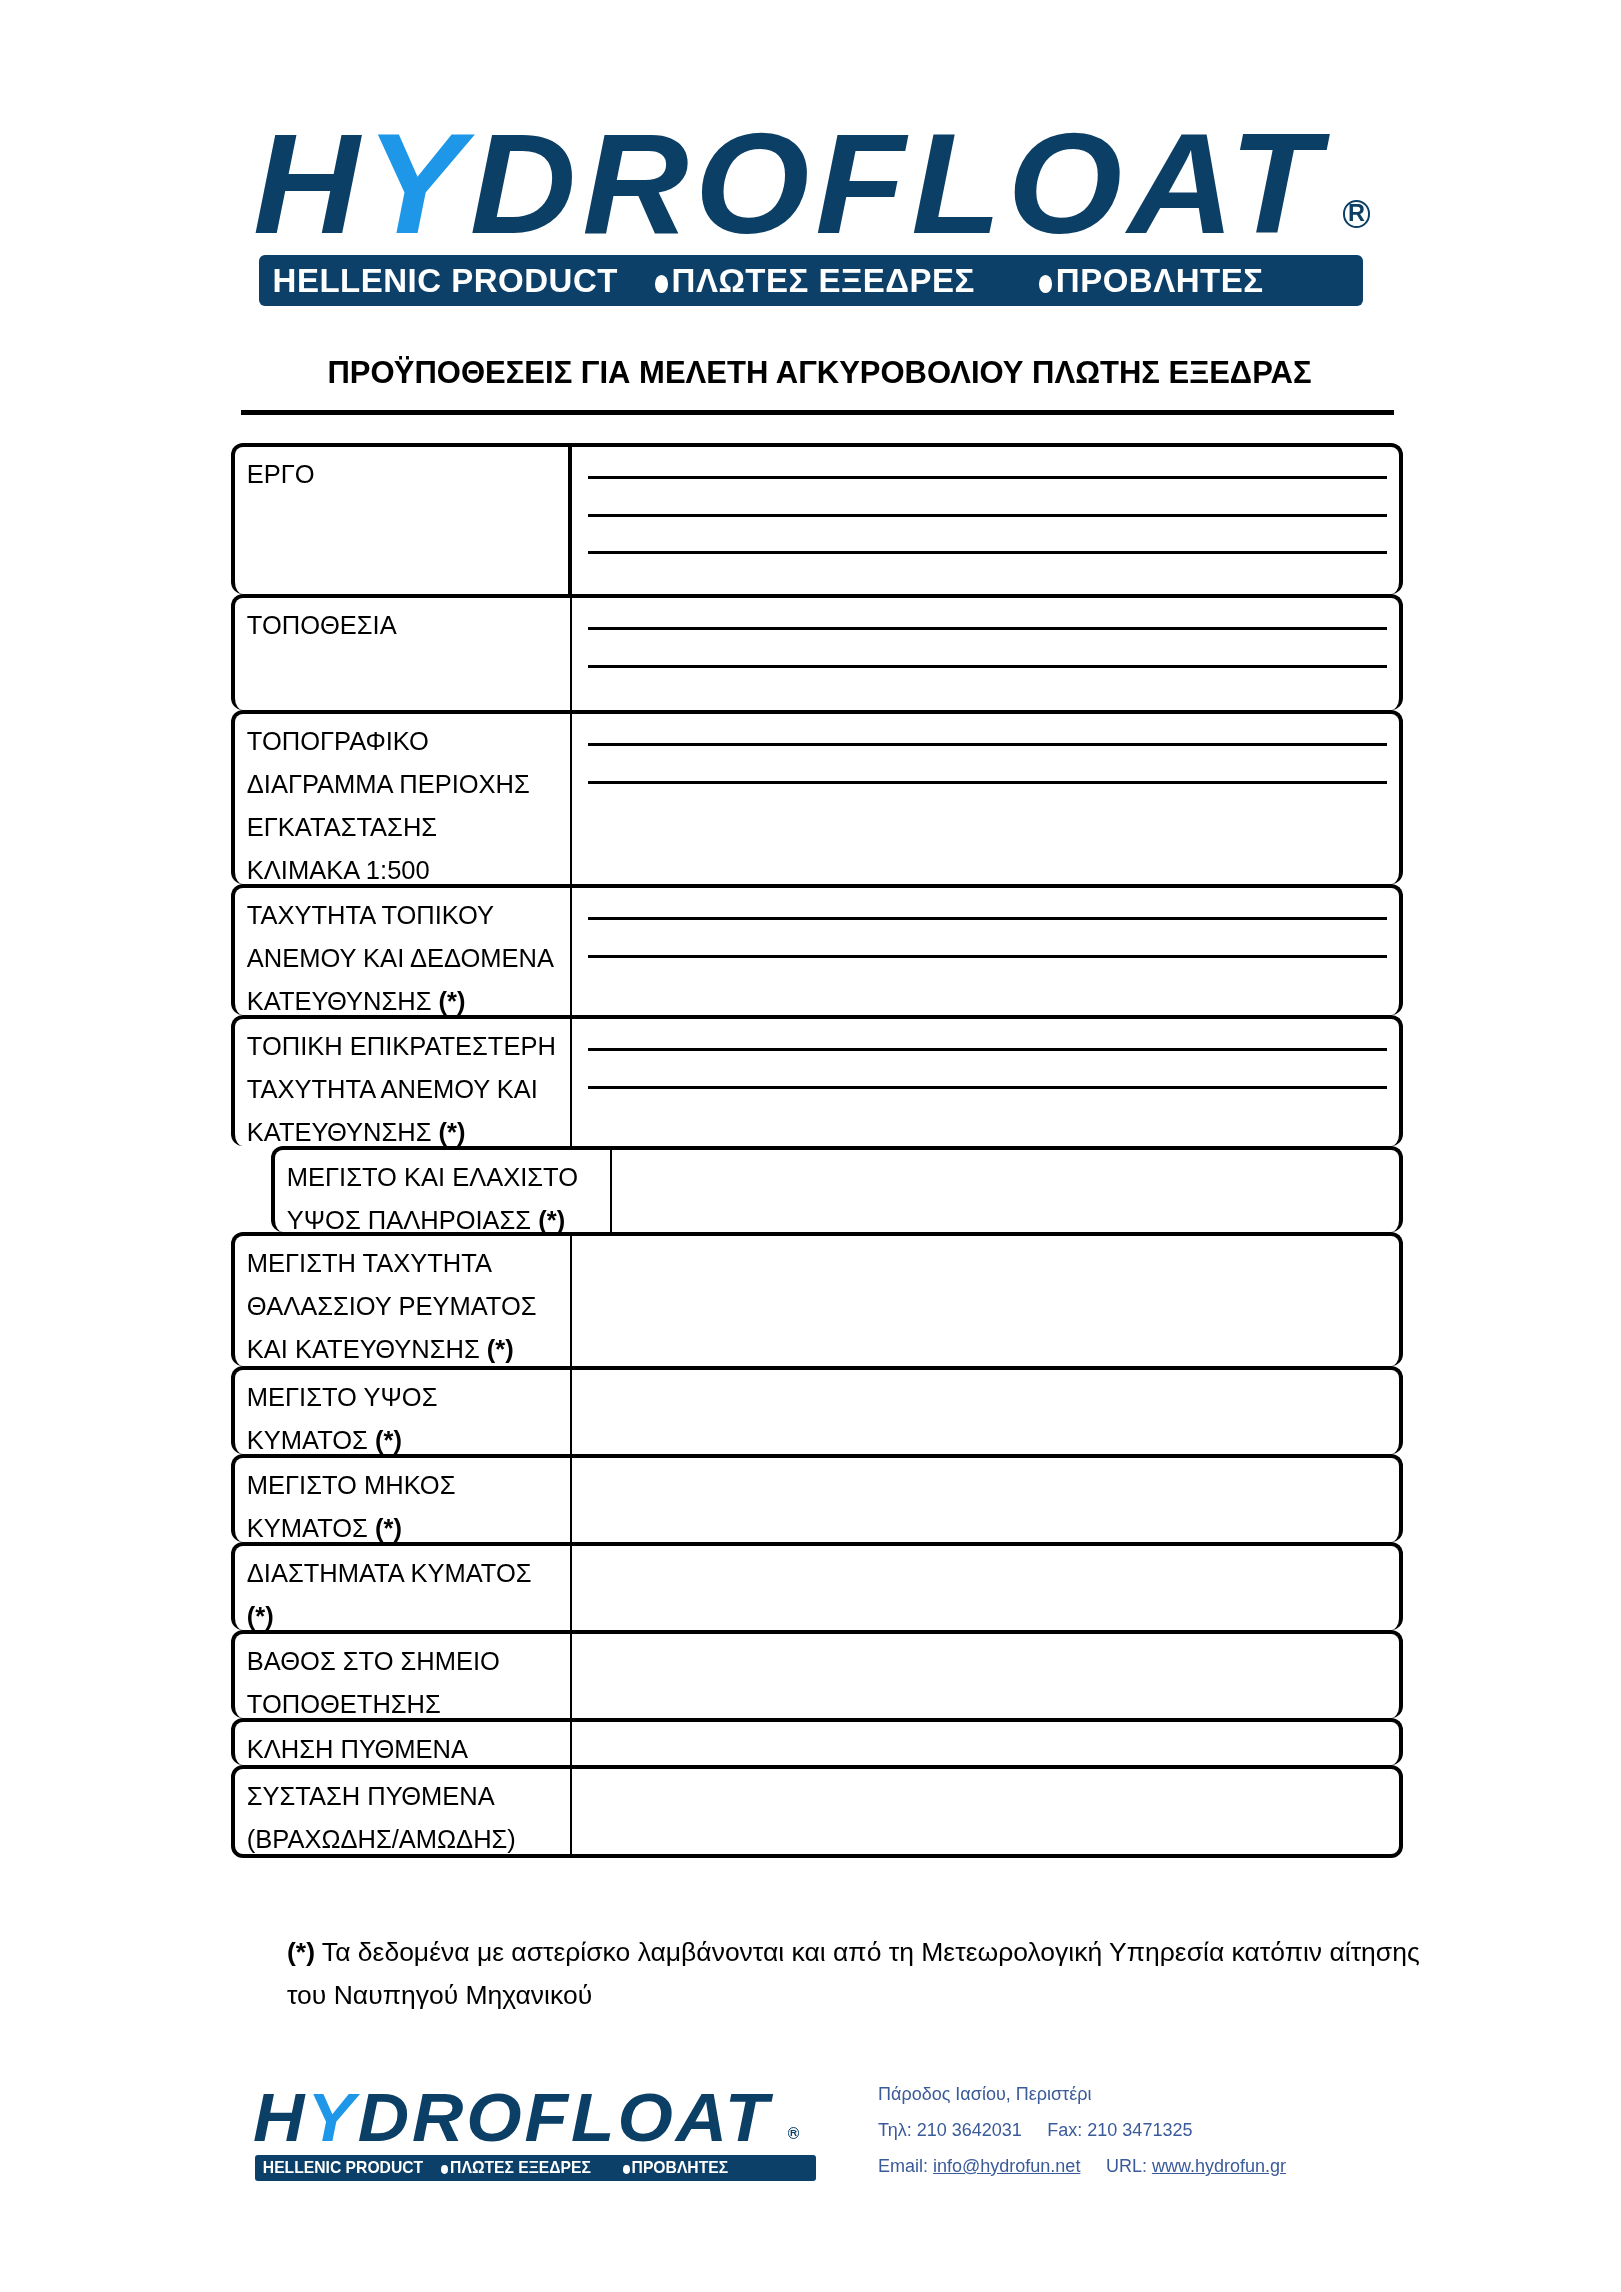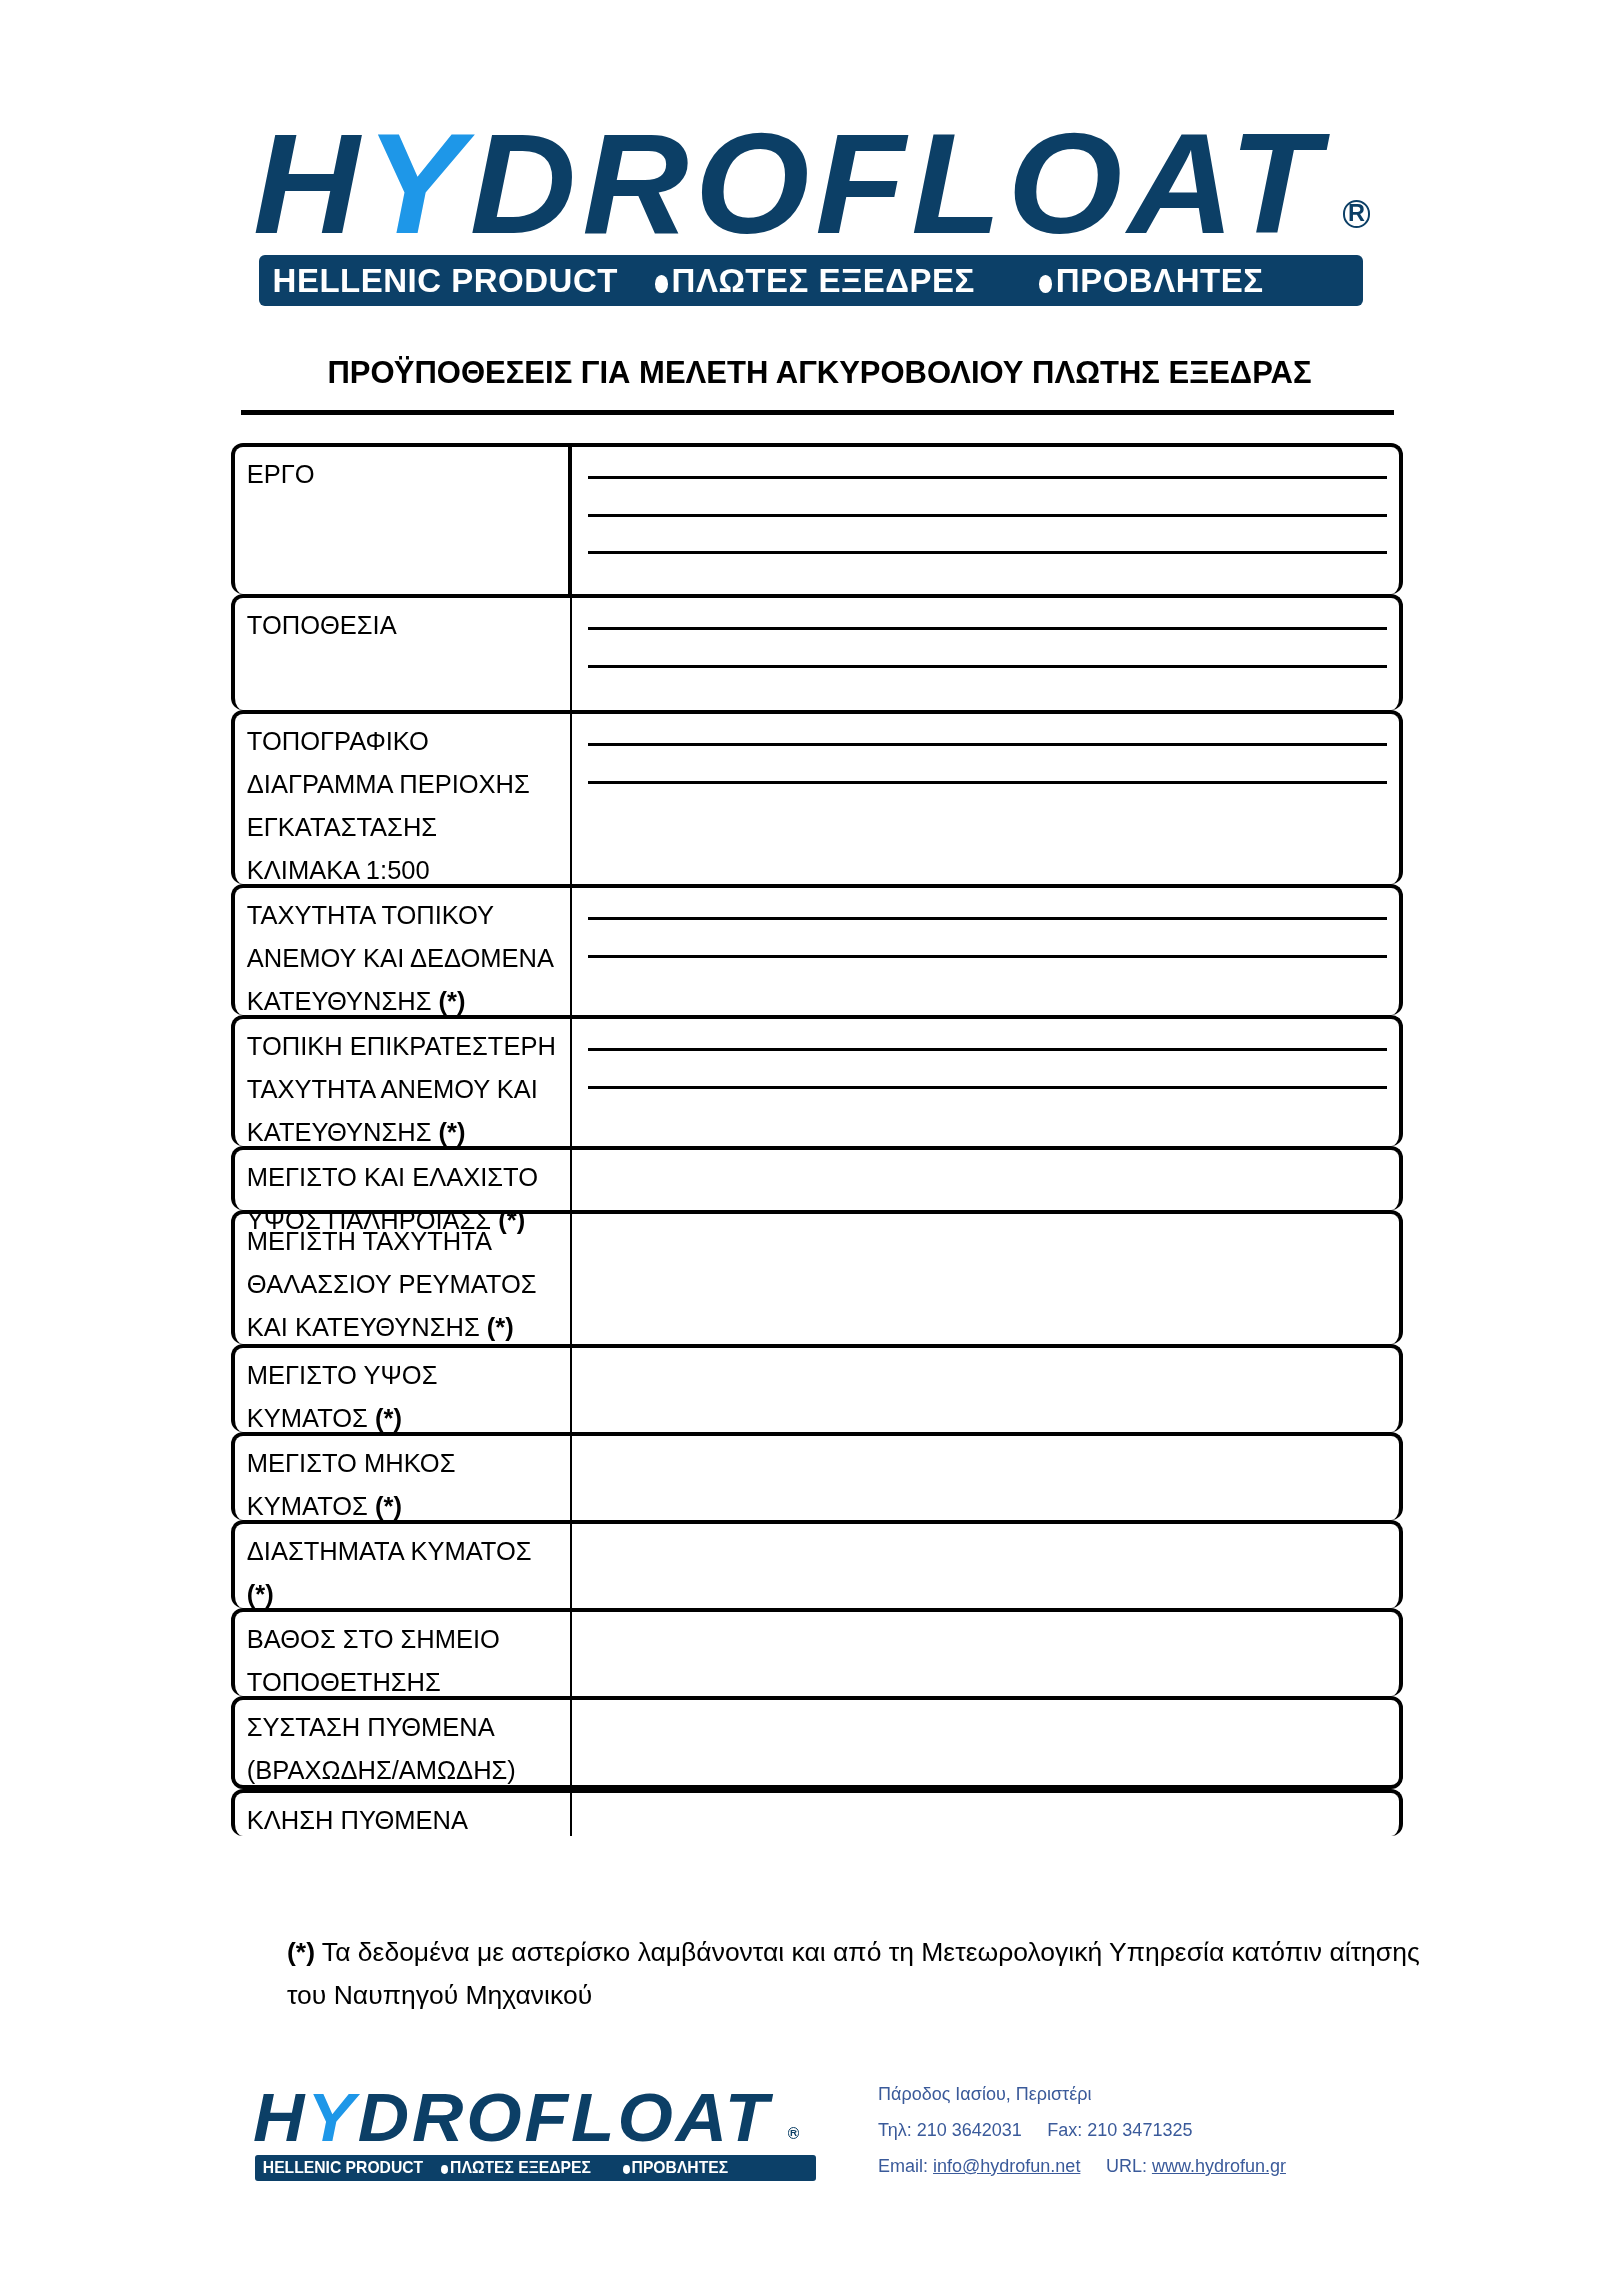--- a/index.html
+++ b/index.html
@@ -115,21 +115,21 @@
     </div>
     <div class="row" style="height: 131px;">
       <div class="label-cell"><span>ΤΟΠΙΚΗ ΕΠΙΚΡΑΤΕΣΤΕΡΗ
 ΤΑΧΥΤΗΤΑ ΑΝΕΜΟΥ ΚΑΙ
 ΚΑΤΕΥΘΥΝΣΗΣ </span><b>(*)</b></div>
       <div class="value-cell">
         <div class="fill-line" style="top: 29px;"></div>
         <div class="fill-line" style="top: 67px;"></div>
       </div>
     </div>
-    <div class="row" style="height: 64px;">
+    <div class="row" style="height: 86px; margin-left: 40px;">
       <div class="label-cell"><span>ΜΕΓΙΣΤΟ ΚΑΙ ΕΛΑΧΙΣΤΟ
 ΥΨΟΣ ΠΑΛΗΡΟΙΑΣΣ  </span><b>(*)</b></div>
       <div class="value-cell"></div>
     </div>
     <div class="row" style="height: 134px;">
       <div class="label-cell"><span>ΜΕΓΙΣΤΗ ΤΑΧΥΤΗΤΑ
 ΘΑΛΑΣΣΙΟΥ ΡΕΥΜΑΤΟΣ
 ΚΑΙ ΚΑΤΕΥΘΥΝΣΗΣ </span><b>(*)</b></div>
       <div class="value-cell"></div>
     </div>
@@ -146,27 +146,27 @@
     <div class="row" style="height: 88px;">
       <div class="label-cell"><span>ΔΙΑΣΤΗΜΑΤΑ ΚΥΜΑΤΟΣ
 </span><b>(*)</b></div>
       <div class="value-cell"></div>
     </div>
     <div class="row" style="height: 88px;">
       <div class="label-cell"><span>ΒΑΘΟΣ ΣΤΟ ΣΗΜΕΙΟ
 ΤΟΠΟΘΕΤΗΣΗΣ</span></div>
       <div class="value-cell"></div>
     </div>
+    <div class="row" style="height: 47px;">
+      <div class="label-cell"><span>ΚΛΗΣΗ ΠΥΘΜΕΝΑ</span></div>
+      <div class="value-cell"></div>
+    </div>
     <div class="row last" style="height: 93px;">
       <div class="label-cell"><span>ΣΥΣΤΑΣΗ ΠΥΘΜΕΝΑ
 (ΒΡΑΧΩΔΗΣ/ΑΜΩΔΗΣ)</span></div>
-      <div class="value-cell"></div>
-    </div>
-    <div class="row" style="height: 47px;">
-      <div class="label-cell"><span>ΚΛΗΣΗ ΠΥΘΜΕΝΑ</span></div>
       <div class="value-cell"></div>
     </div>
   </div>
 
 <div class="footnote"><b>(*)</b><span> Τα δεδομένα με αστερίσκο λαμβάνονται και από τη Μετεωρολογική Υπηρεσία κατόπιν αίτησης του Ναυπηγού Μηχανικού</span></div>
 
 <div class="logo-small">
   <div class="logo-word"><span>H</span><span class="y">Y</span><span>DROFLOAT</span></div>
   <div class="logo-reg">R</div>
   <div class="band">

